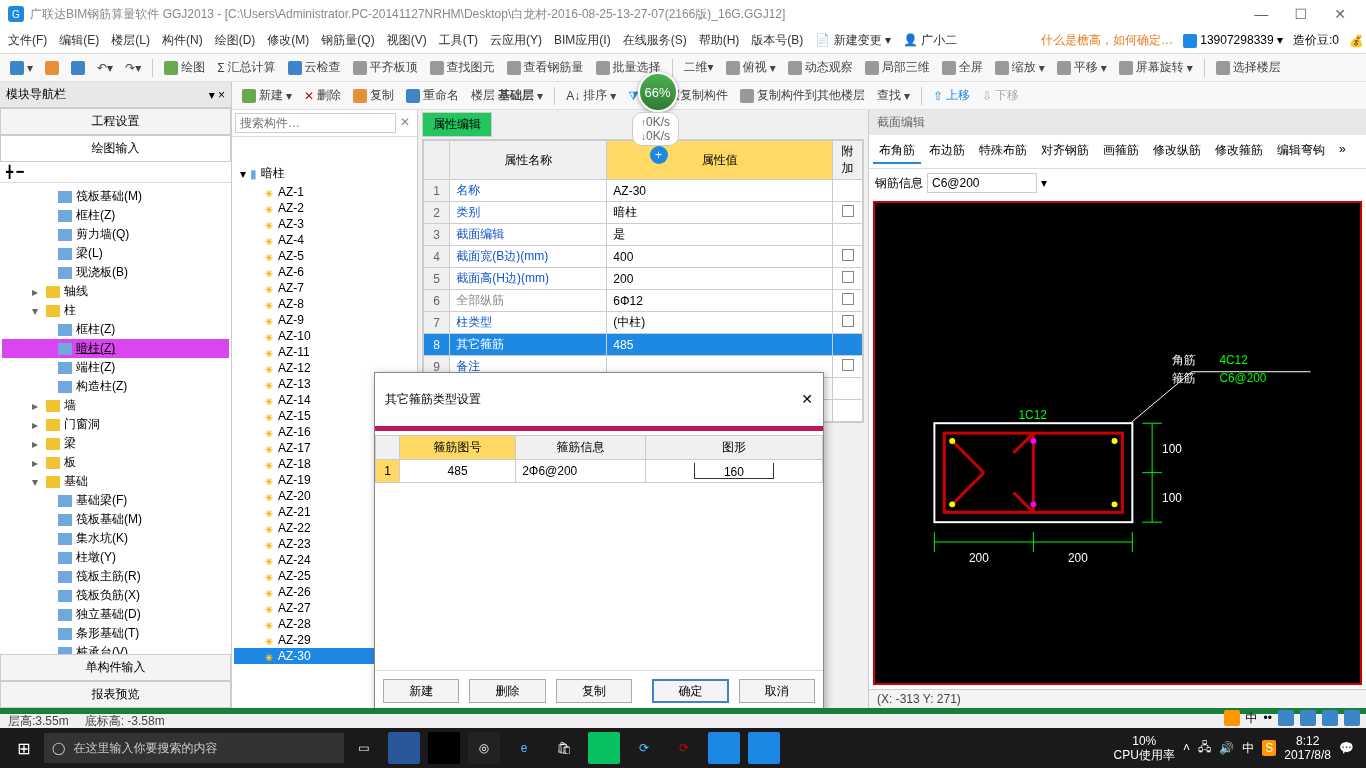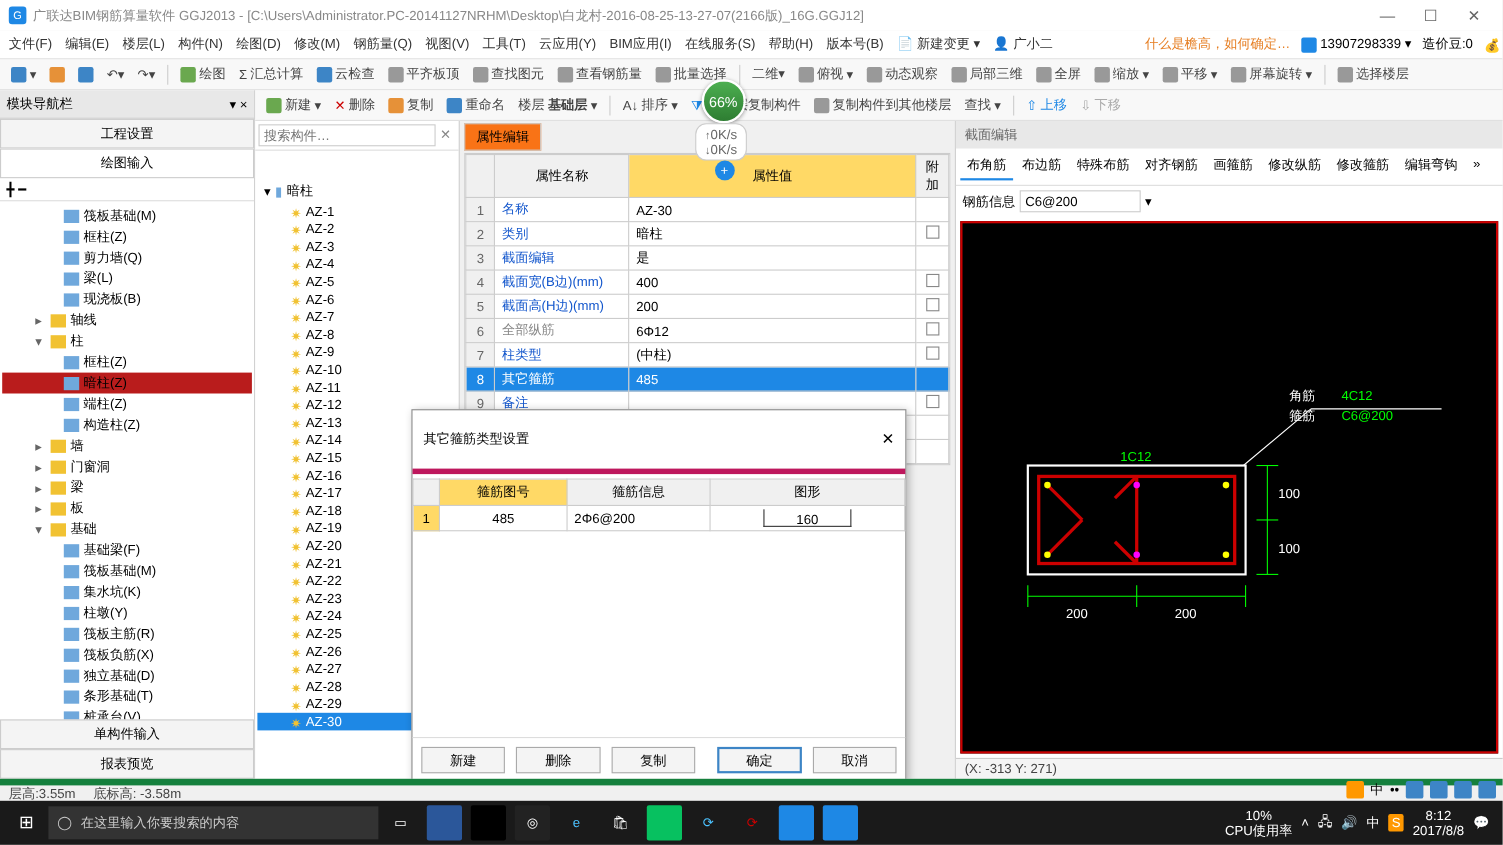--- a/index.html
+++ b/index.html
@@ -37,43 +37,43 @@
 .panel-hdr .caret{margin-left:auto;}
 .panel-tab { padding: 4px 8px; text-align: center; border: 1px solid #ccc; background: #f4f4f4; }
 .panel-tab.active { background: #fff; }
 .tree { flex: 1; overflow: auto; padding: 4px 2px; }
 .tree-item { padding: 1px 4px 1px 18px; display: flex; align-items: center; gap: 4px; }
 .tree-item.d1 { padding-left: 30px; }
 .tree-item.d2 { padding-left: 42px; }
 .tree-item .arrow { width: 10px; color: #666; }
 .tree-item .ico { width: 14px; height: 12px; background: #6fa8dc; display: inline-block; }
 .tree-item .ico.f { background: #f1c232; }
-.tree-item.sel { background: #b91c1c; }
+.tree-item.sel { background: #d946ef; text-decoration: underline; }
 .bottom-tabs .panel-tab{border-top:1px solid #ccc;}
 
 
 .mid-panel { width: 186px; background: #fff; border-right: 1px solid #ccc; display: flex; flex-direction: column; }
 .search-row { padding: 3px; border-bottom: 1px solid #ddd; display:flex;}
 .search-row input { flex:1; border: 1px solid #ccc; padding: 2px 4px; width: 100%; }
 .az-tree { flex: 1; overflow: auto; padding: 2px; margin-top: 24px; }
 .az-root { padding: 2px 6px; display:flex; align-items:center; gap:4px;}
 .az-item { padding: 1px 6px 1px 30px; display:flex; align-items:center; gap:4px;}
 .az-item.sel { background: #1e88e5; color: #fff; }
 .az-item .dot { width: 10px; height: 10px; display:inline-block; color:#f1c232;}
 
 
 .prop-panel { flex: 1; display: flex; flex-direction: column; position: relative; }
-.prop-tab { display:inline-block; padding: 3px 10px; border: 1px solid #ccc; background: #f97316; margin: 2px 0 0 4px; }
+.prop-tab { display:inline-block; padding: 3px 10px; border: 1px solid #ccc; background: #22c55e; margin: 2px 0 0 4px; }
 .prop-grid { border: 1px solid #ccc; margin: 2px 4px; background: #fff; }
 .prop-grid table { width: 100%; border-collapse: collapse; }
 .prop-grid th, .prop-grid td { border: 1px solid #ccc; padding: 2px 6px; text-align: left; height: 19px; }
 .prop-grid th { background: #f0f0f0; text-align: center; font-weight: normal; }
 .prop-grid th.val { background: #ffd966; }
 .prop-grid td.num { width: 26px; text-align: center; background: #f0f0f0; color: #666; }
-.prop-grid td.name { color: #1155cc; width: 122px; }
+.prop-grid td.name { color: #1155cc; width: 157px; }
 .prop-grid td.name.grey { color: #888; }
 .prop-grid tr.sel td { background: #1e88e5; color: #fff; }
 .prop-grid tr.sel td.name { color: #fff; }
 .prop-grid td.chk { width: 30px; text-align: center; }
 .circle-annot { position: absolute; border: 3px solid #1a3ecb; border-radius: 50%; width: 96px; height: 24px; left: 600px; top: 182px; pointer-events:none;}
 
 
 .dialog { position: absolute; left: 374px; top: 372px; width: 450px; height: 340px; background: #fff; border: 1px solid #888; box-shadow: 2px 2px 8px rgba(0,0,0,.3); display:flex; flex-direction:column;}
 .dialog .dlg-title { padding: 18px 10px; border-bottom: 5px solid #be185d; display:flex;justify-content:flex-end; }
 .dialog .dlg-title .close { margin-left: auto; font-size: 14px; }

